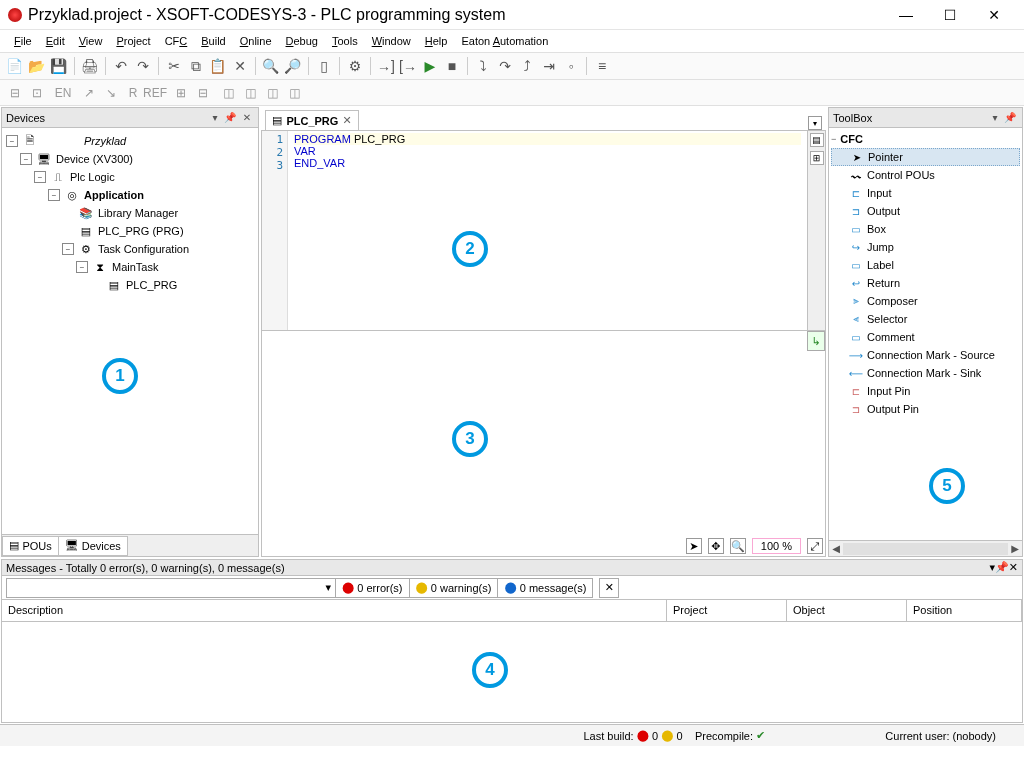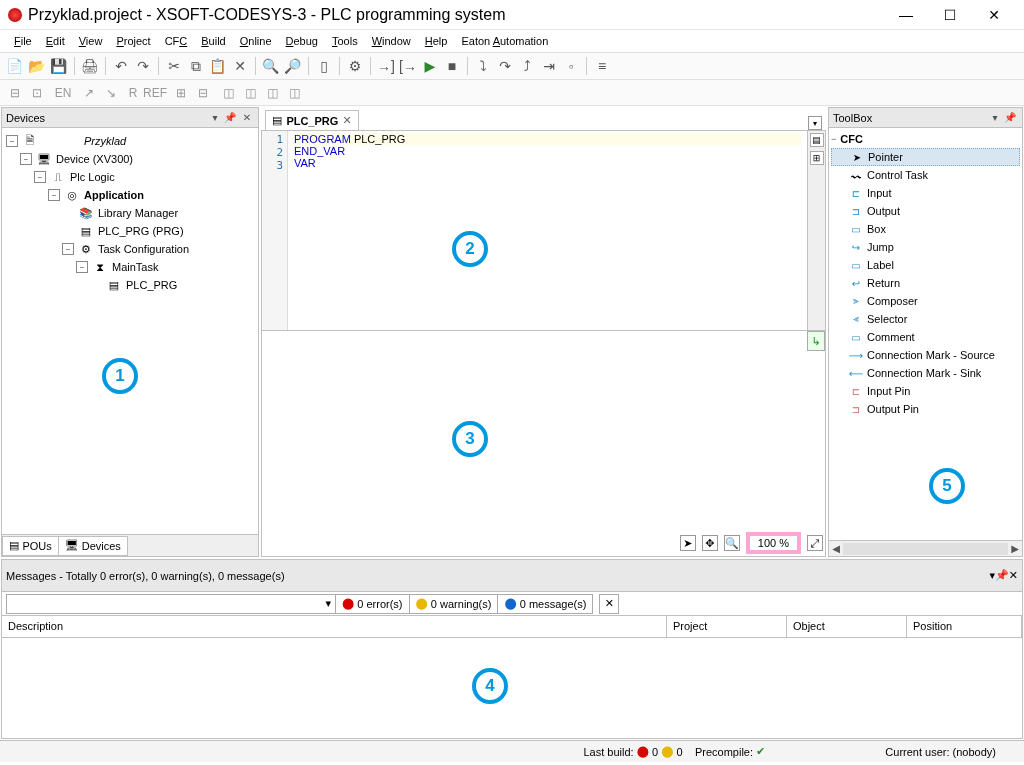--- a/index.html
+++ b/index.html
@@ -41,33 +41,33 @@
 .gutter { width:26px; background:#f5f5f5; border-right:1px solid #ddd; text-align:right; padding:2px 4px; font-family:Consolas,monospace; font-size:11px; color:#2a7aaf; }
 .code { flex:1; padding:2px 6px; font-family:Liberation Sans, sans-serif; font-size:11px; }
 .code .kw { color:#0000cc; }
 .code .hl { background:#fffde7; display:inline-block; width:100%; }
 .code-side { width:18px; background:#efefef; border-left:1px solid #c0c0c0; display:flex; flex-direction:column; align-items:center; padding-top:2px; gap:4px; }
 .code-side .sico { width:14px; height:14px; border:1px solid #aaa; font-size:9px; display:flex; align-items:center; justify-content:center; background:#fff; }
 .design-pane { flex:1; border:1px solid #c0c0c0; border-top:none; position:relative; background:#fff; }
 .design-side { position:absolute; right:0; top:0; width:18px; height:20px; border:1px solid #aaa; background:#eaffea; display:flex; align-items:center; justify-content:center; font-size:11px; color:#2a8a2a; }
 .design-status { position:absolute; right:2px; bottom:2px; display:flex; align-items:center; gap:6px; }
 .design-status .ico { width:16px; height:16px; border:1px solid #999; display:flex; align-items:center; justify-content:center; font-size:11px; background:#fff; }
-.zoom { border:4px solid #f9a8d4; padding:1px 8px; font-size:11px; background:#fff; }
+.zoom { border:1px solid #f9a8d4; padding:1px 8px; font-size:11px; background:#fff; }
 .toolbox { width:195px; }
 .toolbox-body { flex:1; padding:2px; background:#fff; overflow:auto; position:relative; }
 .tbx-cat { display:flex; align-items:center; height:18px; }
 .tbx-cat .exp { font-size:9px; margin-right:4px; color:#555; }
 .tbx-item { display:flex; align-items:center; height:18px; padding-left:18px; gap:4px; }
 .tbx-item.sel { background:#d8e6f2; border:1px dotted #7aa7cc; }
 .tbx-ico { width:14px; height:12px; display:flex; align-items:center; justify-content:center; font-size:10px; }
 .tbx-scroll { height:16px; border-top:1px solid #c0c0c0; display:flex; align-items:center; background:#f0f0f0; }
 .tbx-scroll .arrow { width:14px; text-align:center; font-size:10px; color:#555; }
 .tbx-scroll .track { flex:1; height:12px; background:#e0e0e0; }
 .messages { border:1px solid #c0c0c0; margin:1px; }
-.msg-hdr { height:32px; background:#e8e8e8; display:flex; align-items:center; padding:0 4px; border-bottom:1px solid #c0c0c0; }
+.msg-hdr { height:16px; background:#e8e8e8; display:flex; align-items:center; padding:0 4px; border-bottom:1px solid #c0c0c0; }
 .msg-hdr .title { flex:1; }
 .msg-filter { height:24px; display:flex; align-items:center; border-bottom:1px solid #c0c0c0; padding:0 4px; gap:0; }
 .msg-combo { width:330px; height:20px; border:1px solid #aaa; display:flex; align-items:center; justify-content:flex-end; padding:0 4px; }
 .msg-btn { height:20px; border:1px solid #aaa; display:flex; align-items:center; padding:0 6px; gap:3px; margin-left:-1px; background:#fff; }
 .msg-btn.err .dot{ color:#d00; } .msg-btn.warn .dot{ color:#e6b800; } .msg-btn.info .dot{ color:#1166cc; }
 .msg-xbtn { width:20px; height:20px; border:1px solid #aaa; display:flex; align-items:center; justify-content:center; margin-left:6px; background:#fff; }
 .msg-cols { height:22px; display:flex; border-bottom:1px solid #c0c0c0; }
 .msg-col { border-right:1px solid #c0c0c0; padding:4px 6px; background:#fff; }
 .msg-body { height:100px; position:relative; background:#fff; }
 .statusbar { height:22px; border-top:1px solid #c0c0c0; display:flex; align-items:center; padding:0 8px; font-size:11px; background:#f4f4f4; }
@@ -237,22 +237,22 @@
         <span>▤</span>
         <span style="font-weight:bold">PLC_PRG</span>
         <span class="closex">✕</span>
       </div>
       <div class="drop">▾</div>
     </div>
     <div class="code-pane">
       <div class="gutter">1<br>2<br>3</div>
       <div class="code">
         <div class="hl"><span class="kw">PROGRAM</span><span> PLC_PRG</span></div>
+        <div><span class="kw">VAR</span></div>
         <div><span class="kw">END_VAR</span></div>
-        <div><span class="kw">VAR</span></div>
       </div>
       <div class="code-side">
         <div class="sico">▤</div>
         <div class="sico">⊞</div>
       </div>
       <div class="badge-circle" style="left:190px; top:100px;">2</div>
     </div>
     <div class="design-pane">
       <div class="design-side">↳</div>
       <div class="badge-circle" style="left:190px; top:90px;">3</div>
@@ -276,21 +276,21 @@
       <div class="tbx-cat">
           <span class="exp">−</span>
           <b>CFC</b>
         </div>
       <div class="tbx-item sel">
           <span class="tbx-ico">➤</span>
           <span>Pointer</span>
         </div>
       <div class="tbx-item">
           <span class="tbx-ico">〰</span>
-          <span>Control Task</span>
+          <span>Control POUs</span>
         </div>
       <div class="tbx-item">
           <span class="tbx-ico" style="color:#28c">⊏</span>
           <span>Input</span>
         </div>
       <div class="tbx-item">
           <span class="tbx-ico" style="color:#28c">⊐</span>
           <span>Output</span>
         </div>
       <div class="tbx-item">

